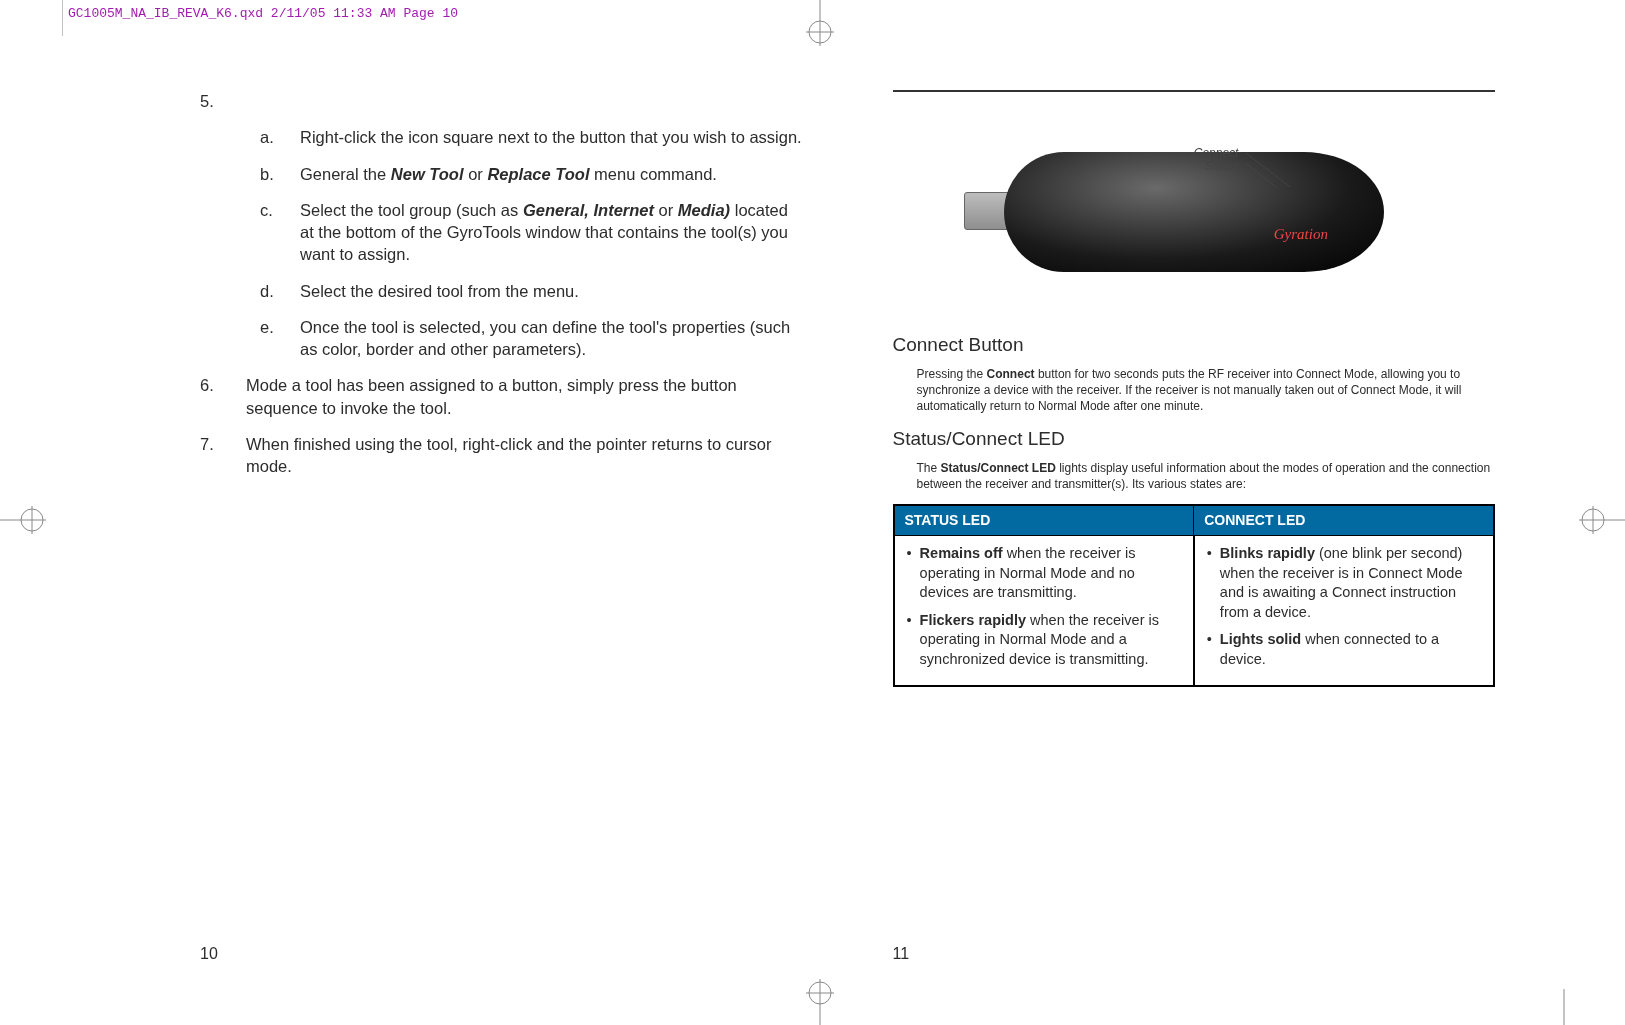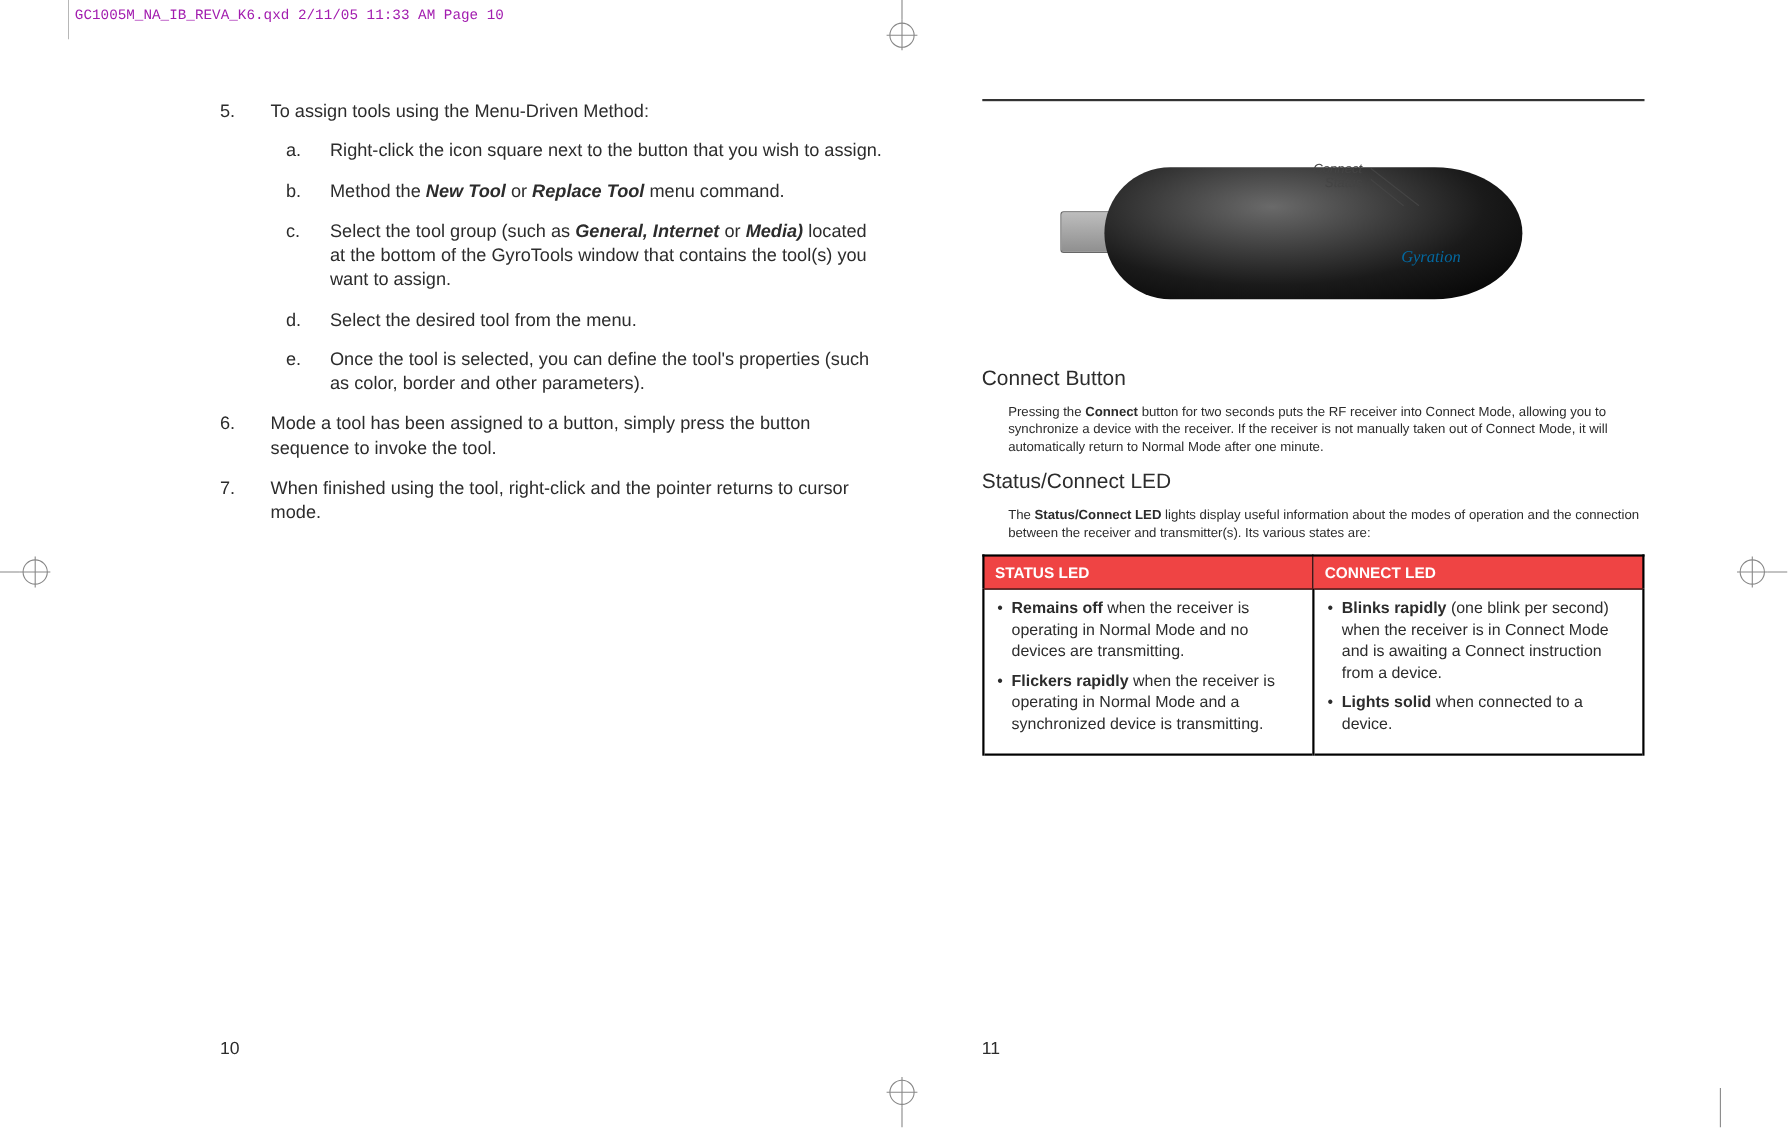--- a/index.html
+++ b/index.html
@@ -98,38 +98,38 @@
       font-style: italic;
       color: #444;
       text-align: right;
       line-height: 1.1;
     }
     .device-brand {
       position: absolute;
       left: 310px; top: 112px;
       font-size: 15px;
       font-style: italic;
-      color: #0369a1;
+      color: #ef4444;
       font-family: Georgia, serif;
     }
     .subhead {
       font-size: 19px;
       margin: 12px 0 8px;
       font-weight: 400;
     }
     .para { margin-bottom: 12px; font-size: 12px; margin-left: 24px; }
 
     .led-table {
       width: 100%;
       border: 2px solid #000;
       border-collapse: collapse;
       margin-top: 8px;
     }
     .led-table th {
-      background: #ef4444;
+      background: #0369a1;
       color: #fff;
       text-align: left;
       padding: 5px 10px;
       font-size: 14px;
       font-weight: bold;
       border: 1px solid #000;
       width: 50%;
     }
     .led-table td {
       vertical-align: top;
@@ -187,32 +187,31 @@
   <svg width="20" height="36">
       <line x1="19" y1="0" x2="19" y2="36" stroke="#888" stroke-width="1"></line>
     </svg>
 </div>
 
 <div class="pages">
 
   <div class="page">
     <div class="ol-num">
       <span class="marker">5.</span>
-      <span>To assign tools using the Menu-Driven Method:</span>
     </div>
 
     <div class="ol-letter">
       <span class="marker">a.</span>
       <span>Right-click the icon square next to the button that you wish to assign.</span>
     </div>
 
     <div class="ol-letter">
       <span class="marker">b.</span>
       <span>
-        <span>Method the </span><span class="italic bold">New Tool</span><span> or </span><span class="italic bold">Replace Tool</span><span> menu command.</span>
+        <span>General the </span><span class="italic bold">New Tool</span><span> or </span><span class="italic bold">Replace Tool</span><span> menu command.</span>
       </span>
     </div>
 
     <div class="ol-letter">
       <span class="marker">c.</span>
       <span>
         <span>Select the tool group (such as </span><span class="italic bold">General, Internet</span><span> or </span><span class="italic bold">Media)</span><span> located at the bottom of the GyroTools window that contains the tool(s) you want to assign.</span>
       </span>
     </div>
 

